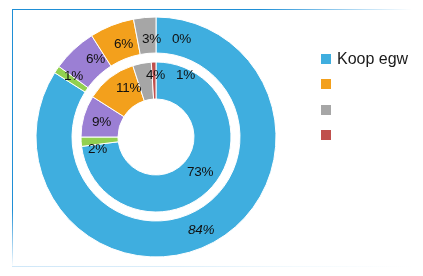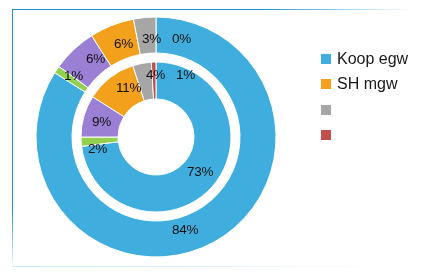--- a/index.html
+++ b/index.html
@@ -114,21 +114,21 @@
     <g id="inner-ring-group">
         <path d="M 136 52 A 75 75 0 1 1 61.59139740141417 136.39999251732283 L 98.29964135004985 131.76266287544357 A 38 38 0 1 0 136 89 Z" fill="#3FAEDF" stroke="#ffffff" stroke-width="1"></path>
         <path d="M 61.59139740141417 136.39999251732283 A 75 75 0 0 1 61 127.00000000000001 L 98 127 A 38 38 0 0 0 98.29964135004985 131.76266287544357 Z" fill="#92D050" stroke="#ffffff" stroke-width="1"></path>
         <path d="M 61 127.00000000000001 A 75 75 0 0 1 72.67540558734886 86.81299037657527 L 103.91553883092342 106.63858179079813 A 38 38 0 0 0 98 127 Z" fill="#9B7FD4" stroke="#ffffff" stroke-width="1"></path>
         <path d="M 72.67540558734886 86.81299037657527 A 75 75 0 0 1 112.82372542187893 55.67076127786349 L 124.257354213752 90.85985238078416 A 38 38 0 0 0 103.91553883092342 106.63858179079813 Z" fill="#F3A01C" stroke="#ffffff" stroke-width="1"></path>
         <path d="M 112.82372542187893 55.67076127786349 A 75 75 0 0 1 131.29071103530146 52.14799536787963 L 133.61396025788608 89.07498431972567 A 38 38 0 0 0 124.257354213752 90.85985238078416 Z" fill="#A6A6A6" stroke="#ffffff" stroke-width="1"></path>
         <path d="M 131.29071103530146 52.14799536787963 A 75 75 0 0 1 136 52 L 136 89 A 38 38 0 0 0 133.61396025788608 89.07498431972567 Z" fill="#C0504D" stroke="#ffffff" stroke-width="1"></path>
       </g>
   </svg>
 
-  <span class="slice-label" style="left:152px; top:212px;">84%</span>
+  <span class="slice-label" style="left:168px; top:212px;font-style:italic;">84%</span>
   <span class="slice-label" style="left:44px; top:58px;">1%</span>
   <span class="slice-label" style="left:66px; top:41px;">6%</span>
   <span class="slice-label" style="left:94px; top:26px;">6%</span>
   <span class="slice-label" style="left:122px; top:21px;">3%</span>
   <span class="slice-label" style="left:152px; top:21px;">0%</span>
 
   <span class="slice-label" style="left:167px; top:154px;">73%</span>
   <span class="slice-label" style="left:68px; top:131px;">2%</span>
   <span class="slice-label" style="left:72px; top:104px;">9%</span>
   <span class="slice-label" style="left:90px; top:70px;margin-left:6px;">11%</span>
@@ -136,21 +136,20 @@
   <span class="slice-label" style="left:156px; top:57px;">1%</span>
 </div>
 
 <div id="legend">
   <div class="legend-item">
     <span class="legend-swatch" style="background: rgb(63, 174, 223);"></span>
     <span class="legend-label">Koop egw</span>
   </div>
   <div class="legend-item">
     <span class="legend-swatch" style="background: rgb(243, 160, 28);"></span>
-    <span class="legend-label">SH mgw</span>
   </div>
   <div class="legend-item">
     <span class="legend-swatch" style="background: rgb(166, 166, 166);"></span>
   </div>
   <div class="legend-item">
     <span class="legend-swatch" style="background: rgb(192, 80, 77);"></span>
   </div>
 </div>
 
 </body></html>

